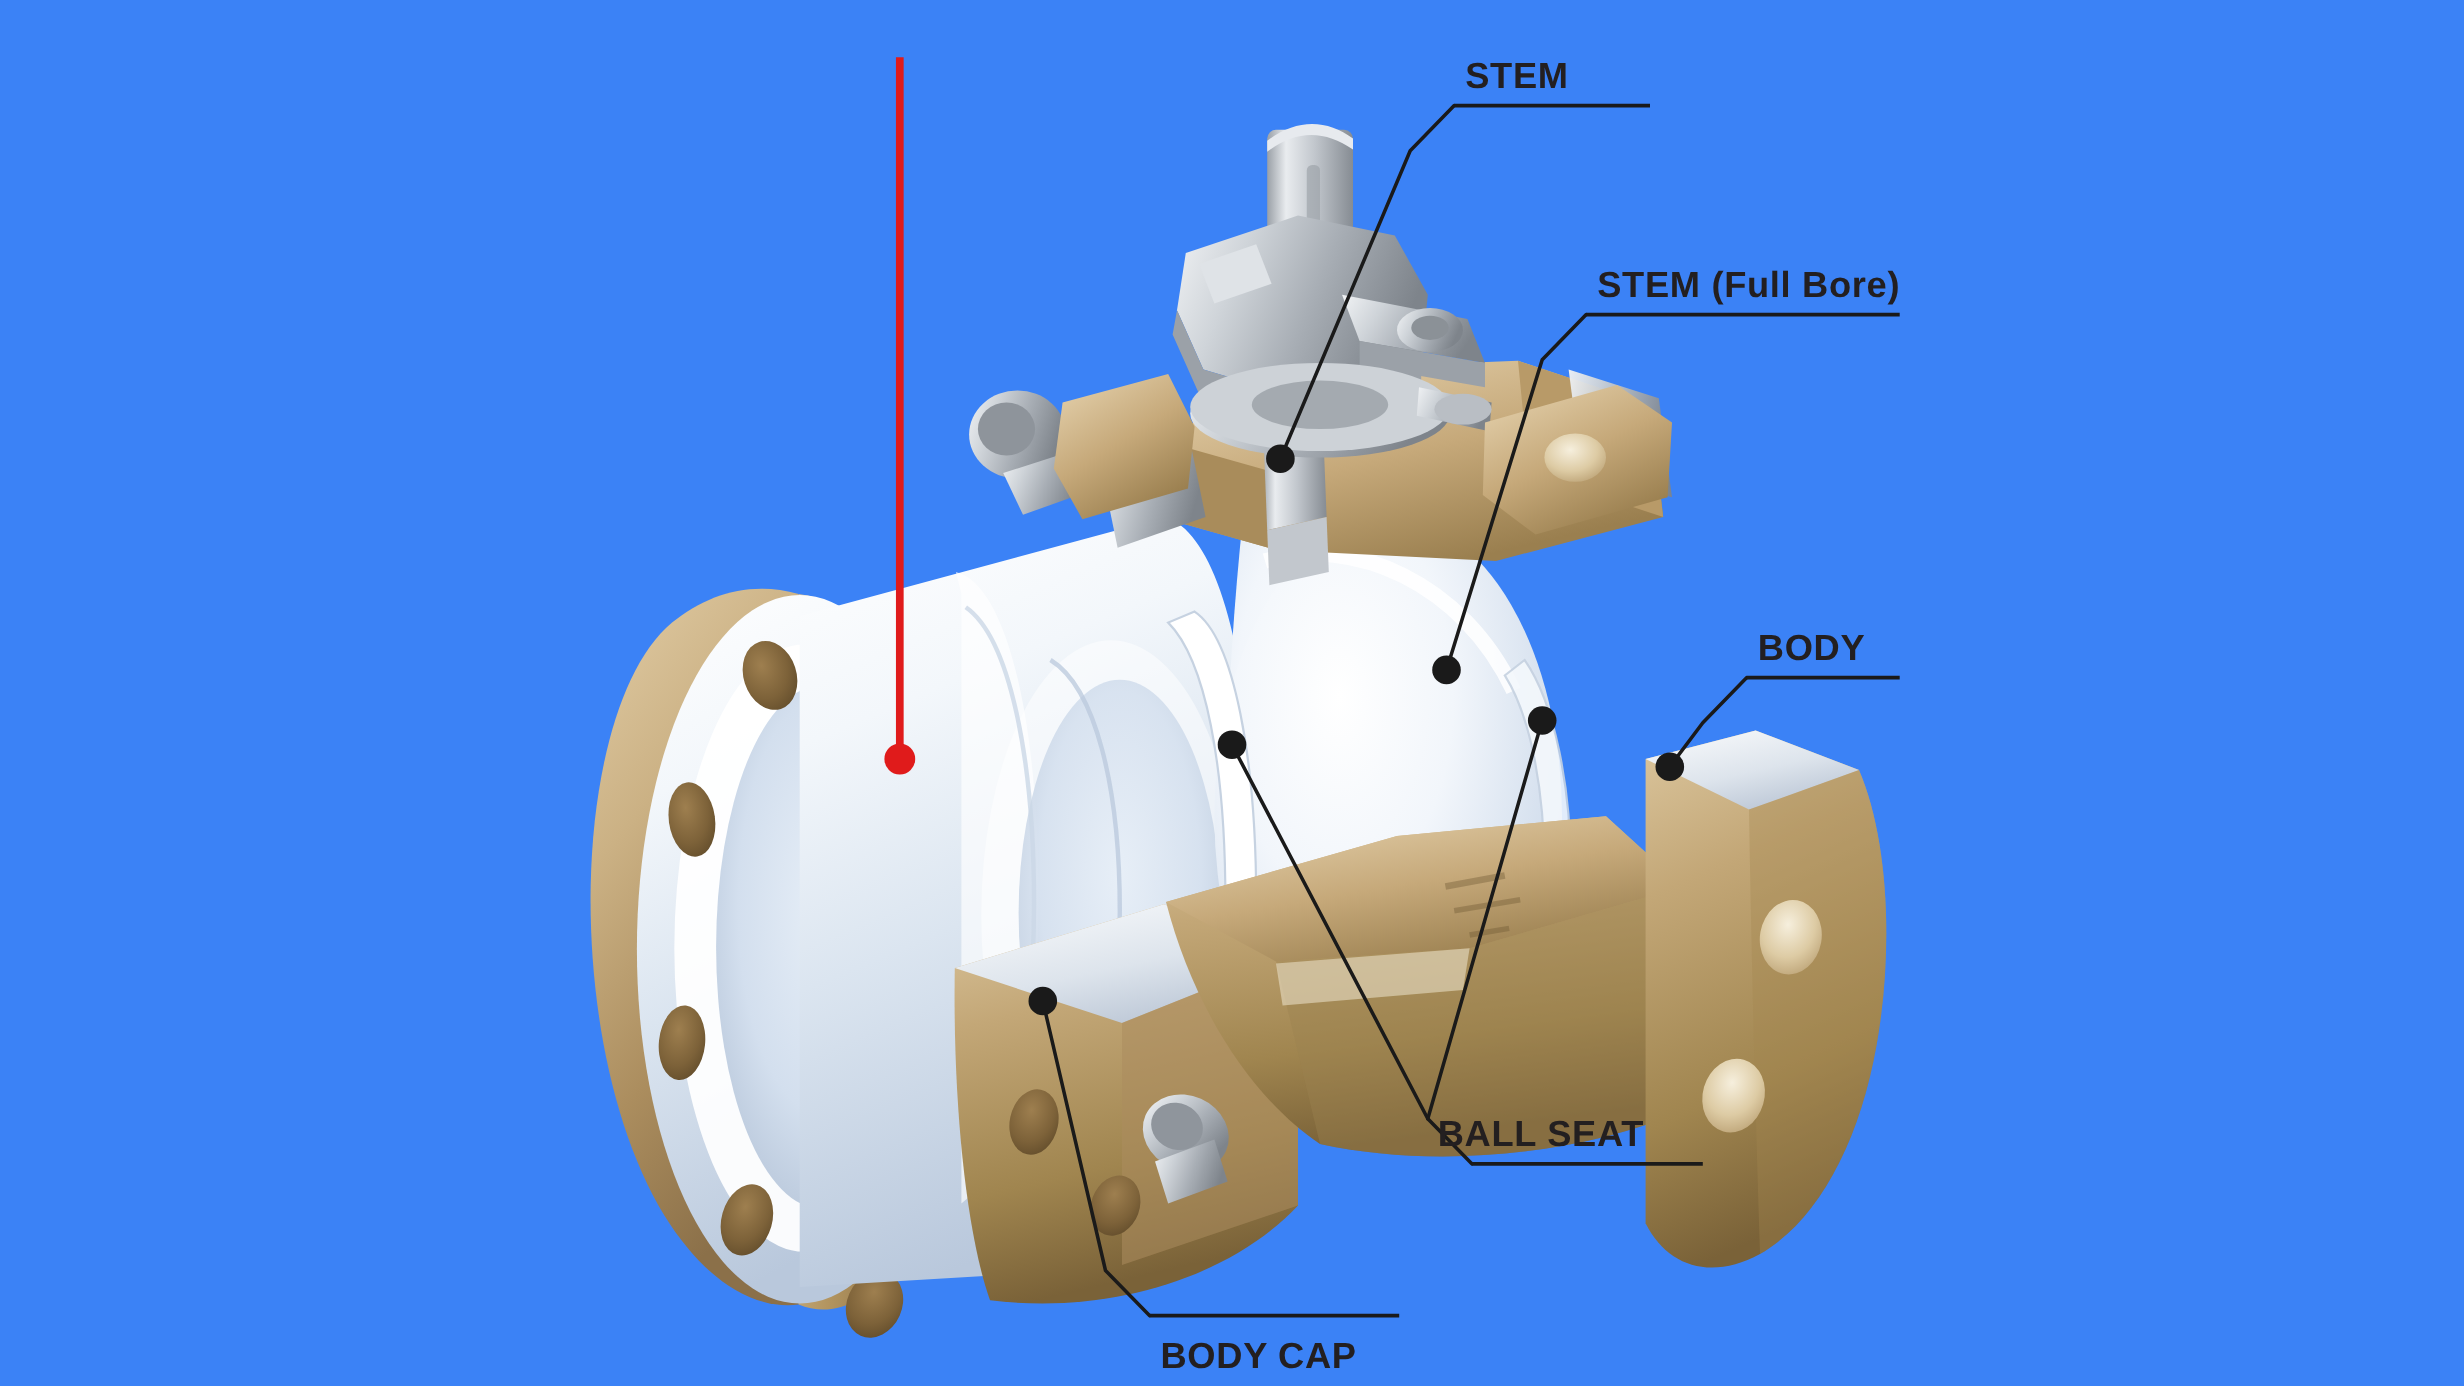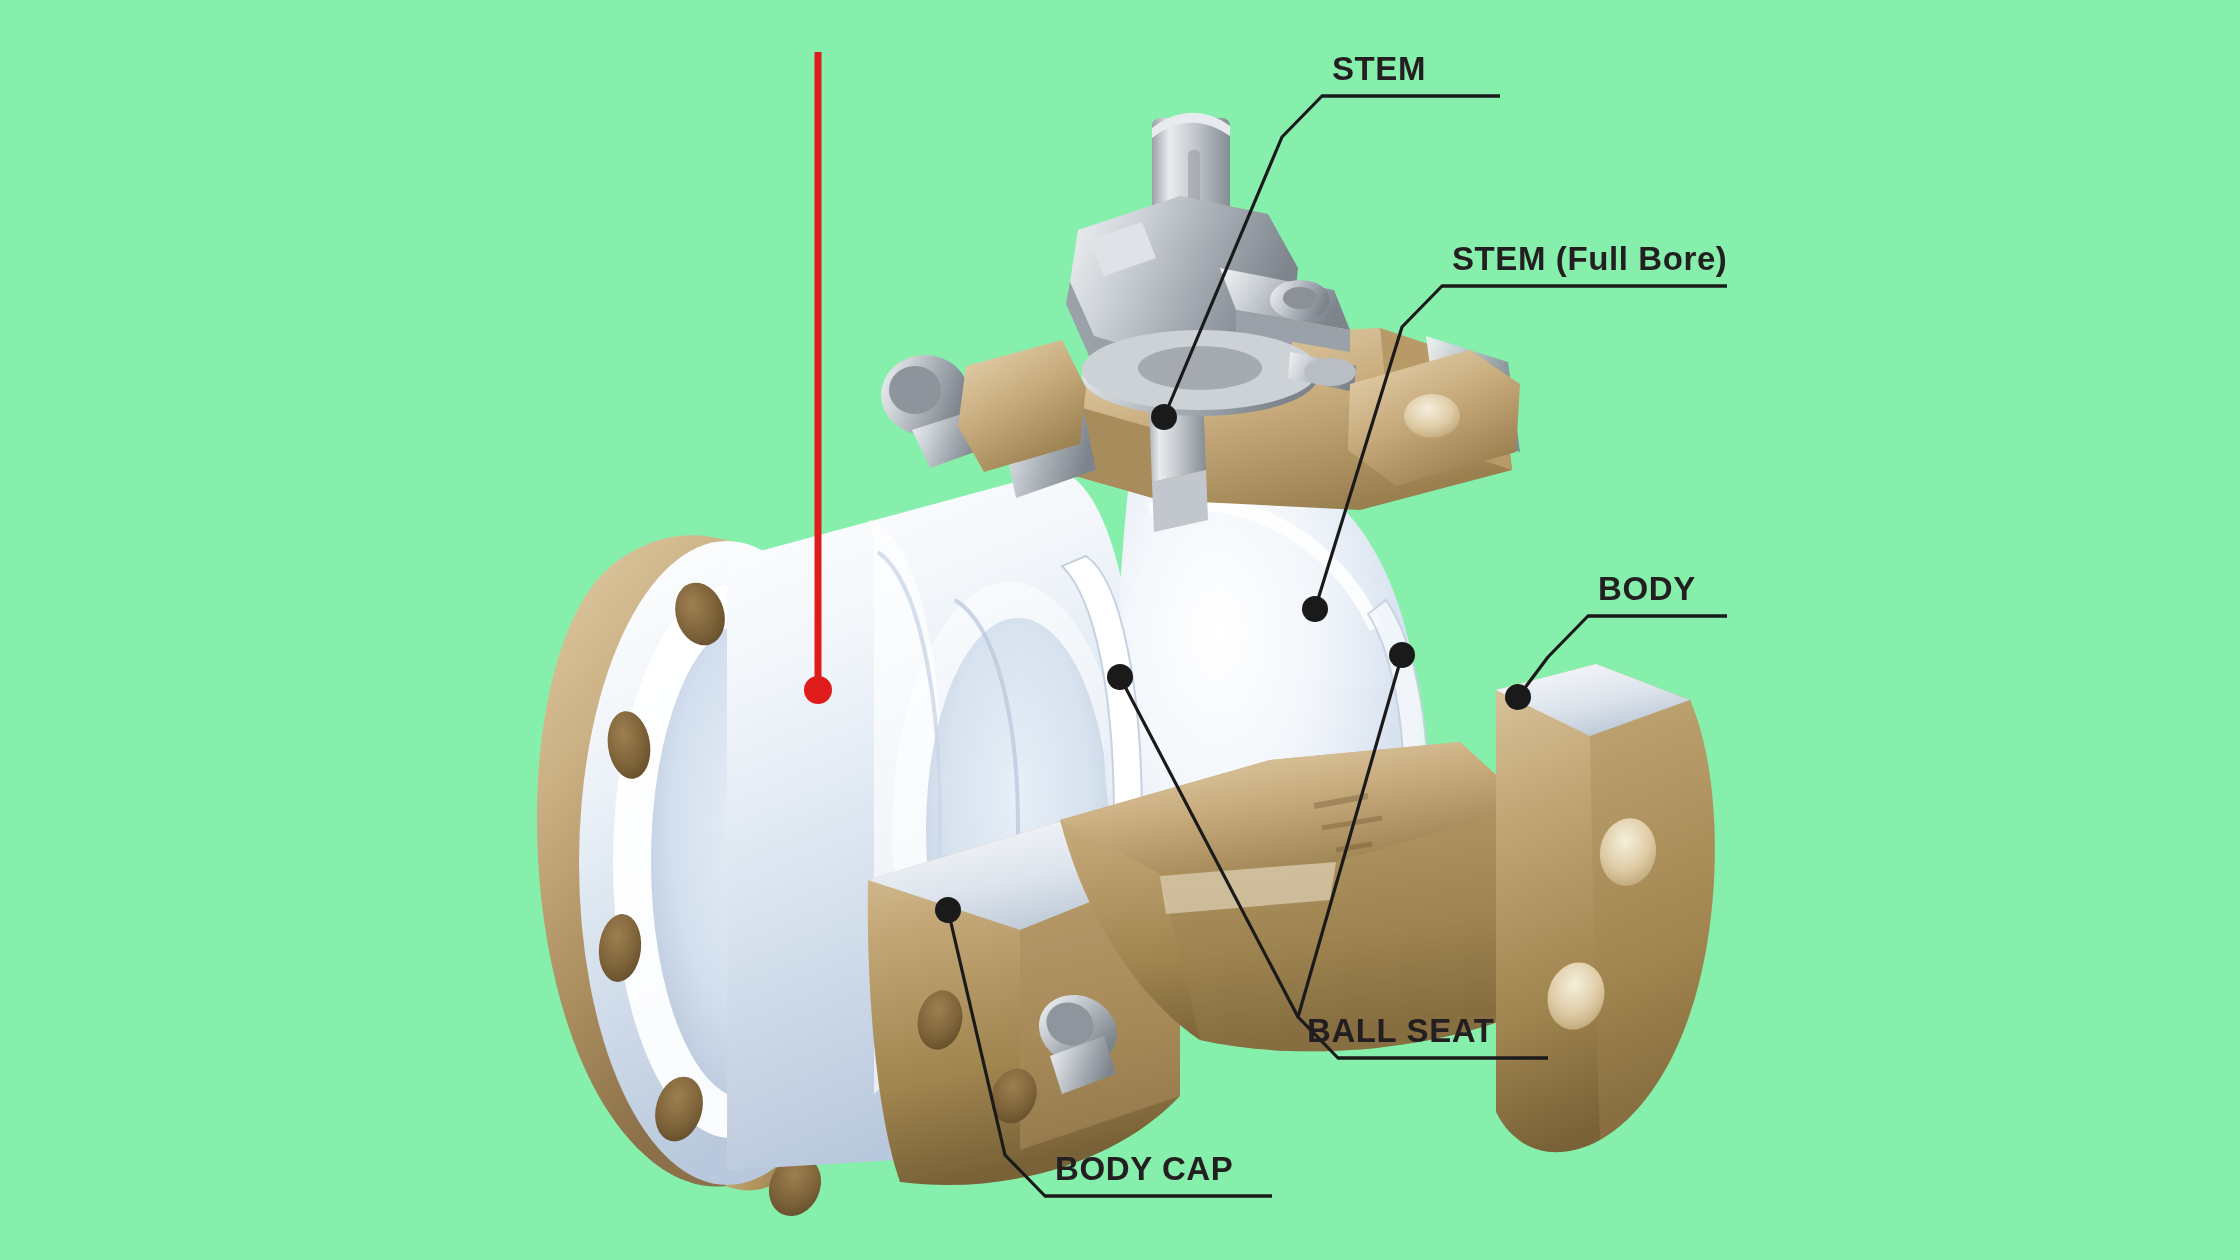--- a/index.html
+++ b/index.html
@@ -31,21 +31,21 @@
     font-size: 33px;
     letter-spacing: 0.6px;
     color: #231f20;
     white-space: nowrap;
     line-height: 1;
   }
 </style>
 </head>
 <body>
 
-<div id="canvas" style="background: #86efac;">
+<div id="canvas" style="background: #3b82f6;">
 
   <svg id="figure" viewBox="0 0 2240 1260" xmlns="http://www.w3.org/2000/svg">
     <defs>
       <linearGradient id="brassFaceG" x1="0" y1="0" x2="0.35" y2="1">
         <stop offset="0%" stop-color="#e2cda6"></stop>
         <stop offset="35%" stop-color="#cbb184"></stop>
         <stop offset="70%" stop-color="#ab8d5e"></stop>
         <stop offset="100%" stop-color="#8b7049"></stop>
       </linearGradient>
       <linearGradient id="brassRimG" x1="0" y1="0" x2="1" y2="0.4">
@@ -281,16 +281,16 @@
         <circle cx="1402" cy="655" r="13" fill="#1a1a1a"></circle>
         <circle cx="948" cy="910" r="13" fill="#1a1a1a"></circle>
       </g>
   </svg>
 
   <div id="labels">
       <div class="lbl" style="left: 1332px; top: 52px; color: rgb(35, 31, 32);">STEM</div>
       <div class="lbl" style="left: 1452px; top: 242px; color: rgb(35, 31, 32);">STEM (Full Bore)</div>
       <div class="lbl" style="left: 1598px; top: 572px; color: rgb(35, 31, 32);">BODY</div>
       <div class="lbl" style="left: 1307px; top: 1014px; color: rgb(35, 31, 32);">BALL SEAT</div>
-      <div class="lbl" style="left: 1055px; top: 1152px; color: rgb(35, 31, 32);">BODY CAP</div>
+      <div class="lbl" style="left: 1055px; top: 1216px; color: rgb(35, 31, 32);">BODY CAP</div>
     </div>
 
 </div>
 
 </body></html>

